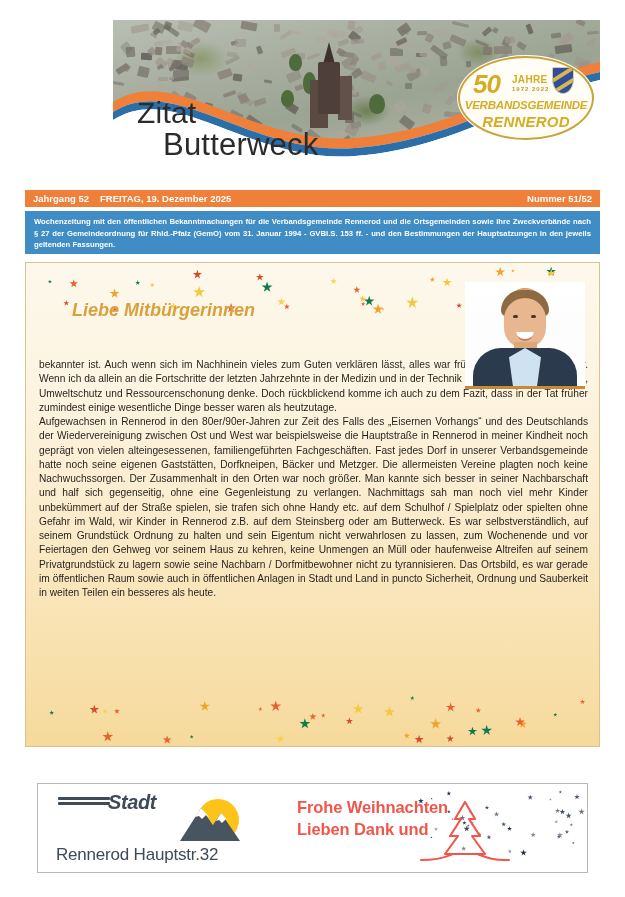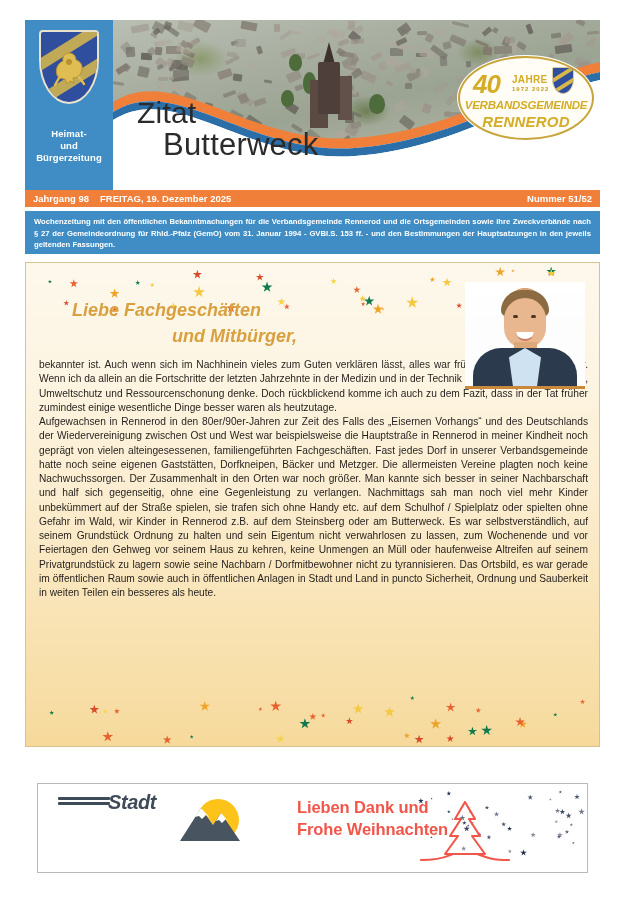--- a/index.html
+++ b/index.html
@@ -707,61 +707,42 @@
 
       <path d="M88,84 C150,44 225,128 330,120 C430,113 500,60 575,44 L575,170 L88,170 Z" fill="#ffffff"></path>
 
       <path d="M88,82 C150,42 225,126 330,118 C430,111 500,58 575,42 L575,52 C500,68 430,121 330,128 C225,136 150,52 88,92 Z" fill="#ef7f39"></path>
 
       <path d="M88,92 C150,52 225,136 330,128 C430,121 500,68 575,52 L575,60 C500,76 430,129 330,136 C225,144 150,60 88,100 Z" fill="#2b6ea8"></path>
 
       <path d="M88,100 C150,60 225,144 330,136 C430,129 500,76 575,60 L575,170 L88,170 Z" fill="#ffffff"></path>
     </svg>
 
-    <div class="mast-left">
-      <div class="crest-box">
-        <div class="crest">
-          <div class="band"></div>
-          <div class="band b2"></div>
-          <svg class="lion" viewBox="0 0 40 44">
-            <path d="M8,30 C6,24 9,18 14,16 C13,12 16,8 20,8 C24,8 27,11 27,15 C31,16 34,20 33,25
-                     C32,30 28,33 24,33 L25,38 L21,36 L18,39 L16,34 C12,34 9,33 8,30 Z" fill="#e0bd52" stroke="#b3922f" stroke-width="1"></path>
-            <path d="M20,14 C22,14 23,15 23,17 C23,19 21,20 20,20 C18,20 17,18 17,17 C17,15 18,14 20,14 Z" fill="#b3922f"></path>
-            <path d="M10,33 L6,40 M30,32 L35,39" stroke="#e0bd52" stroke-width="2.4" stroke-linecap="round"></path>
-          </svg>
-        </div>
-      </div>
-      <div class="kicker">
-        <div>Heimat-</div>
-        <div>und</div>
-        <div>Bürgerzeitung</div>
-      </div>
-    </div>
 
     <div class="mast-title">
       <span>Zitat</span>
       <span class="l2">Butterweck</span>
     </div>
 
     <div class="badge50">
-      <div class="fifty">40</div>
+      <div class="fifty">50</div>
       <div class="jahre">JAHRE</div>
       <div class="years">1972   2022</div>
       <div class="mini-crest">
         <div class="mb"></div>
         <div class="mb m2"></div>
       </div>
       <div class="vg">VERBANDSGEMEINDE</div>
       <div class="rd">RENNEROD</div>
     </div>
   </div>
 
   <div class="issuebar">
     <div class="left">
-      <span>Jahrgang 98</span>
+      <span>Jahrgang 52</span>
       <span>FREITAG, 19. Dezember 2025</span>
     </div>
     <div class="right">Nummer 51/52</div>
   </div>
 
   <div class="notice">Wochenzeitung mit den öffentlichen Bekanntmachungen für die Verbandsgemeinde Rennerod und die Ortsgemeinden sowie ihre Zweckverbände nach § 27 der  Gemeindeordnung für Rhld.-Pfalz (GemO) vom 31. Januar 1994 - GVBl.S. 153 ff. - und den Bestimmungen der Hauptsatzungen in den jeweils geltenden Fassungen.</div>
 
   <div class="article">
 
     <div class="stars" id="stars-top">
@@ -795,22 +776,21 @@
         <b style="--s: 3.4px; --c: #e8612f; left: 541.799px; top: 43.9922px;"></b>
         <b style="--s: 11.4px; --c: #0f7a4d; left: 235.364px; top: 18.4894px;"></b>
         <b style="--s: 6.1px; --c: #d94a2a; left: 37.2421px; top: 37.0937px;"></b>
         <b style="--s: 3.1px; --c: #f0a32a; left: 355.334px; top: 44.7186px;"></b>
         <b style="--s: 10.3px; --c: #f0a32a; left: 83.4671px; top: 25.4628px;"></b>
         <b style="--s: 5.9px; --c: #e8612f; left: 85.8388px; top: 43.4992px;"></b>
         <b style="--s: 4.7px; --c: #e8612f; left: 334.795px; top: 38.6302px;"></b>
       </div>
 
     <div class="greeting">
-      <span>Liebe Fachgeschäften</span>
-      <span class="g2">und Mitbürger,</span>
+      <span>Liebe Mitbürgerinnen</span>
     </div>
 
     <div class="portrait">
       <div class="hair"></div>
       <div class="face"></div>
       <div class="eye l"></div>
       <div class="eye r"></div>
       <div class="mouth"></div>
       <div class="neck"></div>
       <div class="jacket"></div>
@@ -865,20 +845,21 @@
         </div>
         <div class="word-sport">Stadt</div>
         <svg class="mountain" viewBox="0 0 76 46">
           <circle cx="38" cy="24" r="21" fill="#fdc319"></circle>
           <path d="M2,45 L22,14 L34,30 L42,19 L58,45 Z" fill="#ffffff"></path>
           <path d="M0,45 L21,12 L33,29 L41,17 L60,45 Z" fill="#48545f"></path>
           <path d="M21,12 L15,21 L19,20 L22,23 L26,19 L30,22 Z" fill="#ffffff"></path>
           <path d="M41,17 L36,25 L39,24 L42,27 L46,23 L49,26 Z" fill="#ffffff"></path>
         </svg>
       </div>
+      <div class="ad-address">Rennerod Hauptstr.32</div>
     </div>
 
     <div class="ad-right">
       <div class="snow" id="snow">
           <b style="--s: 2.6px; left: 279.008px; top: 57.6999px; opacity: 0.83;"></b>
           <b style="--s: 4.9px; left: 208.196px; top: 37.8807px; opacity: 0.82;"></b>
           <b style="--s: 4.2px; left: 140.881px; top: 43.0491px; opacity: 0.47;"></b>
           <b style="--s: 6.2px; left: 263.854px; top: 47.9459px; opacity: 0.51;"></b>
           <b style="--s: 5.8px; left: 266.497px; top: 24.8674px; opacity: 0.88;"></b>
           <b style="--s: 6.7px; left: 285.232px; top: 24.3322px; opacity: 0.64;"></b>
@@ -909,22 +890,22 @@
           <b style="--s: 4.8px; left: 184.127px; top: 48.1598px; opacity: 0.59;"></b>
           <b style="--s: 5.6px; left: 167.882px; top: 61.748px; opacity: 0.53;"></b>
           <b style="--s: 5.9px; left: 281.061px; top: 9.87937px; opacity: 0.78;"></b>
           <b style="--s: 6.0px; left: 124.898px; top: 13.9614px; opacity: 0.92;"></b>
           <b style="--s: 3.5px; left: 276.554px; top: 38.9569px; opacity: 0.64;"></b>
           <b style="--s: 3.2px; left: 173.56px; top: 40.0513px; opacity: 0.76;"></b>
           <b style="--s: 4.7px; left: 191.595px; top: 21.3185px; opacity: 0.81;"></b>
           <b style="--s: 3.5px; left: 265.597px; top: 6.38812px; opacity: 0.78;"></b>
         </div>
       <div class="xmas-msg">
+        <div>Frohe Weihnachten</div>
         <div>Lieben Dank und</div>
-        <div>Frohe Weihnachten</div>
       </div>
       <svg class="xmas-tree" viewBox="0 0 92 66">
         <g fill="none" stroke="#f2564b" stroke-width="2.1" stroke-linecap="round" stroke-linejoin="round">
           <path d="M46,2 L36,19 L42,19 L31,36 L39,36 L26,54 L66,54 L53,36 L61,36 L50,19 L56,19 Z"></path>
           <path d="M2,60 C24,60 28,56 34,54 M58,54 C66,57 72,60 90,60"></path>
         </g>
       </svg>
     </div>
   </div>
 

